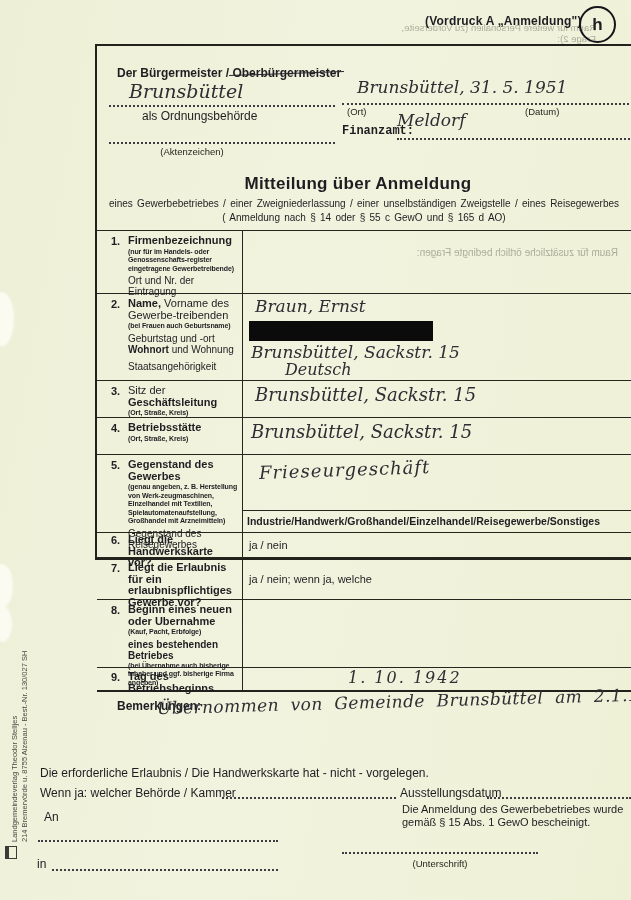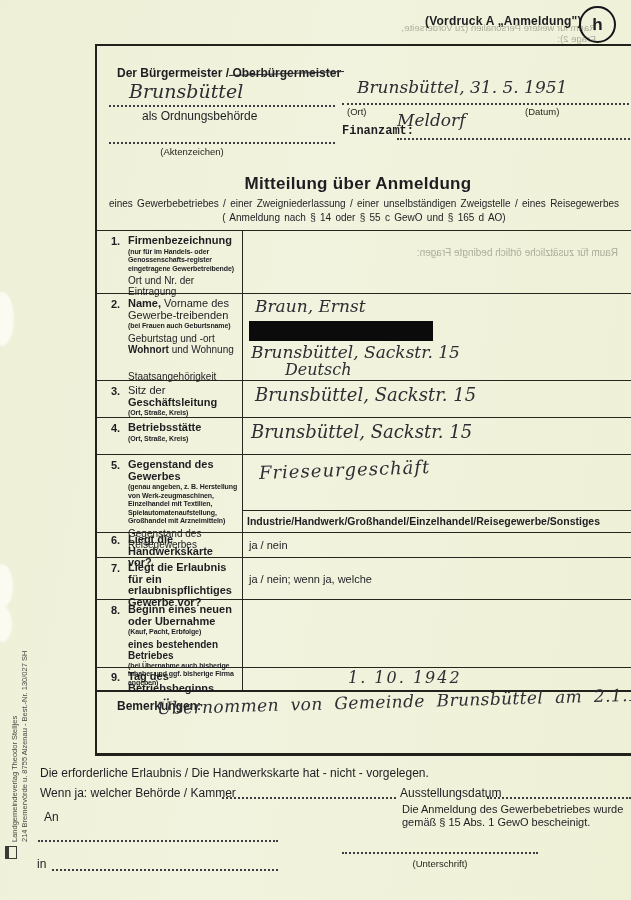--- a/index.html
+++ b/index.html
@@ -13,21 +13,21 @@
   .blob2{left:-9px;top:564px;width:22px;height:44px;}
   .blob3{left:-7px;top:606px;width:19px;height:36px;}
   .mirror{transform:scaleX(-1);color:rgba(115,115,102,.55);}
   
   .form-code{position:absolute;left:425px;top:14px;font-weight:bold;font-size:12px;letter-spacing:.2px;}
   .corner-badge{position:absolute;left:579px;top:6px;width:33px;height:33px;border:2.5px solid #15151a;
                 border-radius:50%;display:flex;align-items:center;justify-content:center;
                 font-weight:bold;font-size:17px;}
   .bleed-top{position:absolute;left:378px;top:22px;width:218px;font-size:9.5px;}
   
-  .main-box{position:absolute;left:95px;top:44px;width:536px;height:712px;box-sizing:border-box;
+  .main-box{position:absolute;left:95px;top:44px;width:536px;height:516px;box-sizing:border-box;
             border-top:2.5px solid #22221c;border-left:2.5px solid #22221c;border-bottom:3px solid #22221c;padding-left:36px;}
   .abs{position:absolute;}
   .hand{font-family:"DejaVu Serif",serif;font-style:italic;color:#2e2e34;}
   .dotted{border-bottom:2px dotted #3c3c42;height:0;}
   .lab-sm{font-size:9.5px;color:#26261f;}
   .struck{position:relative;display:inline-block;}
   .struck::after{content:"";position:absolute;left:-3px;right:-3px;top:52%;
                  border-top:1.6px solid #2a2a2e;transform:rotate(-2deg);}
   
   .authority{left:20px;top:20px;font-weight:bold;font-size:12px;}
@@ -140,21 +140,21 @@
       </div>
 
       <div class="row" style="height:87px">
         <div class="cell-l">
           <span class="no">2.</span>
           <span class="lbl">
             <div class="main"><span>Name,</span><span class="mnorm"> Vorname des Gewerbe-treibenden</span></div>
             <div class="small">(bei Frauen auch Geburtsname)</div>
             <div class="line2">Geburtstag und -ort</div>
             <div class="line2" style="margin-top:0"><b>Wohnort</b><span> und Wohnung</span></div>
-            <div class="line2" style="margin-top:16px">Staatsangehörigkeit</div>
+            <div class="line2" style="margin-top:6px">Staatsangehörigkeit</div>
           </span>
         </div>
         <div class="cell-r">
           <div class="abs hand" style="left:12px;top:2px;font-size:17px">Braun, Ernst</div>
           <div class="redact" style="left:6px;top:27px;width:184px;height:20px"></div>
           <div class="abs hand" style="left:8px;top:48px;font-size:17px">Brunsbüttel, Sackstr. 15</div>
           <div class="abs hand" style="left:42px;top:66px;font-size:16px">Deutsch</div>
         </div>
       </div>
 

